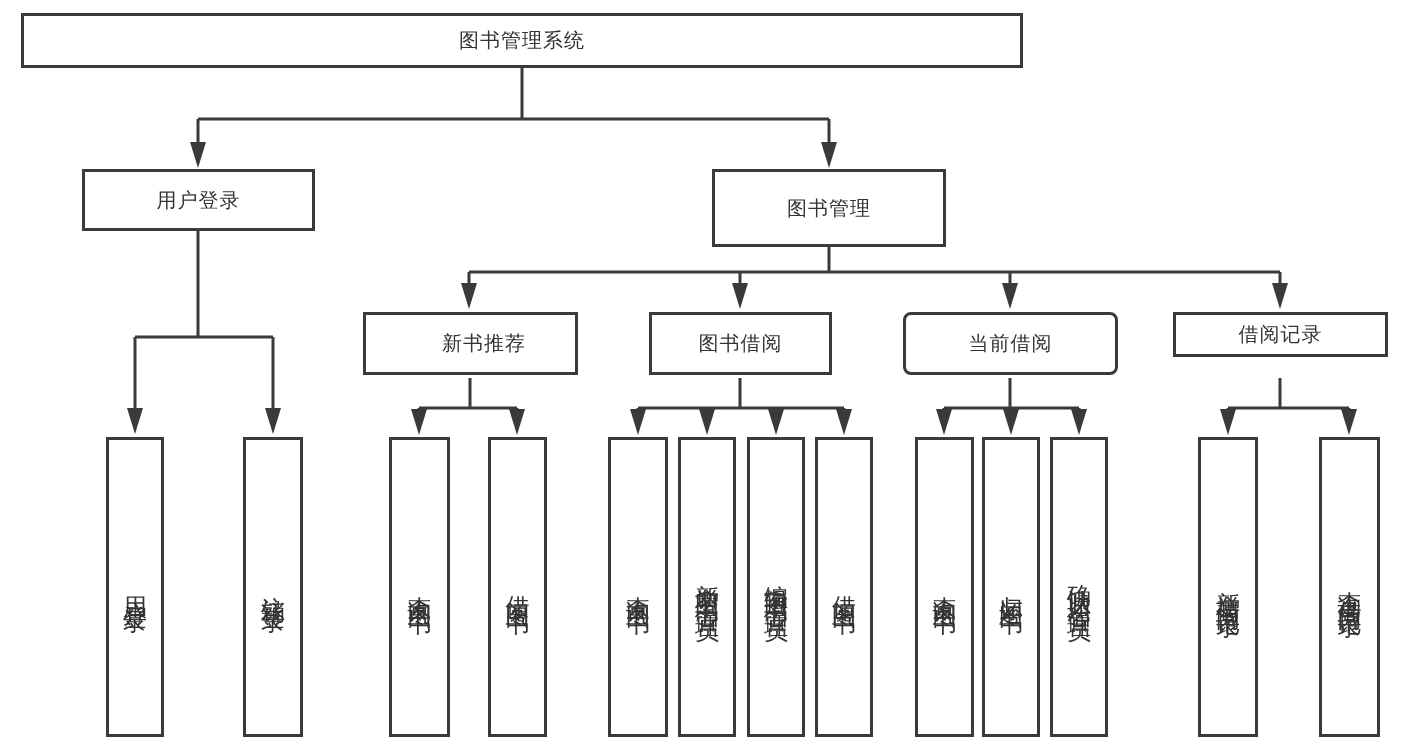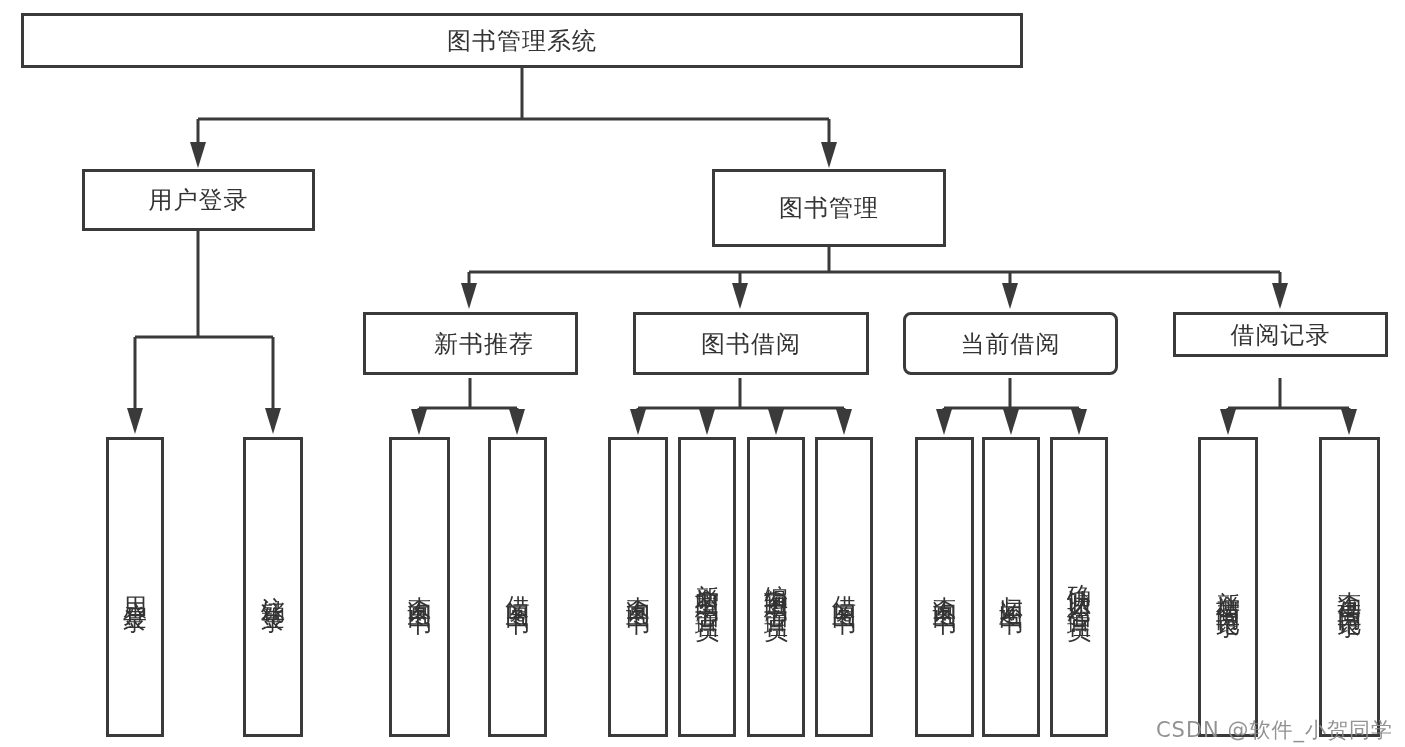--- a/index.html
+++ b/index.html
@@ -3,21 +3,21 @@
 <meta charset="utf-8">
 <style>
   html,body{margin:0;padding:0;background:#fff;}
   .stage{
     position:relative;width:1405px;height:747px;background:#ffffff;overflow:hidden;
     font-family:"DejaVu Sans","Liberation Sans",sans-serif;color:#333333;
   }
   .hbox{
     position:absolute;box-sizing:border-box;border:3px solid #3a3a3a;background:#ffffff;
     display:flex;align-items:center;justify-content:center;
-    font-size:24px;letter-spacing:1px;white-space:nowrap;
+    font-size:20px;letter-spacing:1px;white-space:nowrap;
   }
   .vbox{
     position:absolute;top:437px;height:300px;box-sizing:border-box;
     border:3px solid #3a3a3a;background:#ffffff;
     display:flex;align-items:center;justify-content:center;
   }
   .vtext{
     writing-mode:vertical-rl;text-orientation:mixed;
     font-size:24px;letter-spacing:5px;line-height:1;
   }
@@ -91,21 +91,21 @@
   <div class="hbox" style="left:82px;top:169px;width:233px;height:62px;">
     <span>用户登录</span>
   </div>
   <div class="hbox" style="left:712px;top:169px;width:234px;height:78px;">
     <span>图书管理</span>
   </div>
 
   <div class="hbox" style="left:363px;top:312px;width:215px;height:63px;padding-left:27px;">
     <span>新书推荐</span>
   </div>
-  <div class="hbox" style="left:633px;top:312px;width:236px;height:63px;">
+  <div class="hbox" style="left:649px;top:312px;width:183px;height:63px;">
     <span>图书借阅</span>
   </div>
   <div class="hbox" style="left:903px;top:312px;width:215px;height:63px;border-radius:8px;">
     <span>当前借阅</span>
   </div>
   <div class="hbox" style="left:1173px;top:312px;width:215px;height:45px;">
     <span>借阅记录</span>
   </div>
 
   <div class="vbox" style="left:106px;width:58px;">
@@ -145,15 +145,14 @@
     <span class="vtext">确认归还（管理员）</span>
   </div>
 
   <div class="vbox" style="left:1198px;width:60px;">
     <span class="vtext">新增借阅记录</span>
   </div>
   <div class="vbox" style="left:1319px;width:61px;">
     <span class="vtext">查询借阅记录</span>
   </div>
 
-  <div class="watermark">CSDN @软件_小贺同学</div>
 
 </div>
 
 </body></html>

